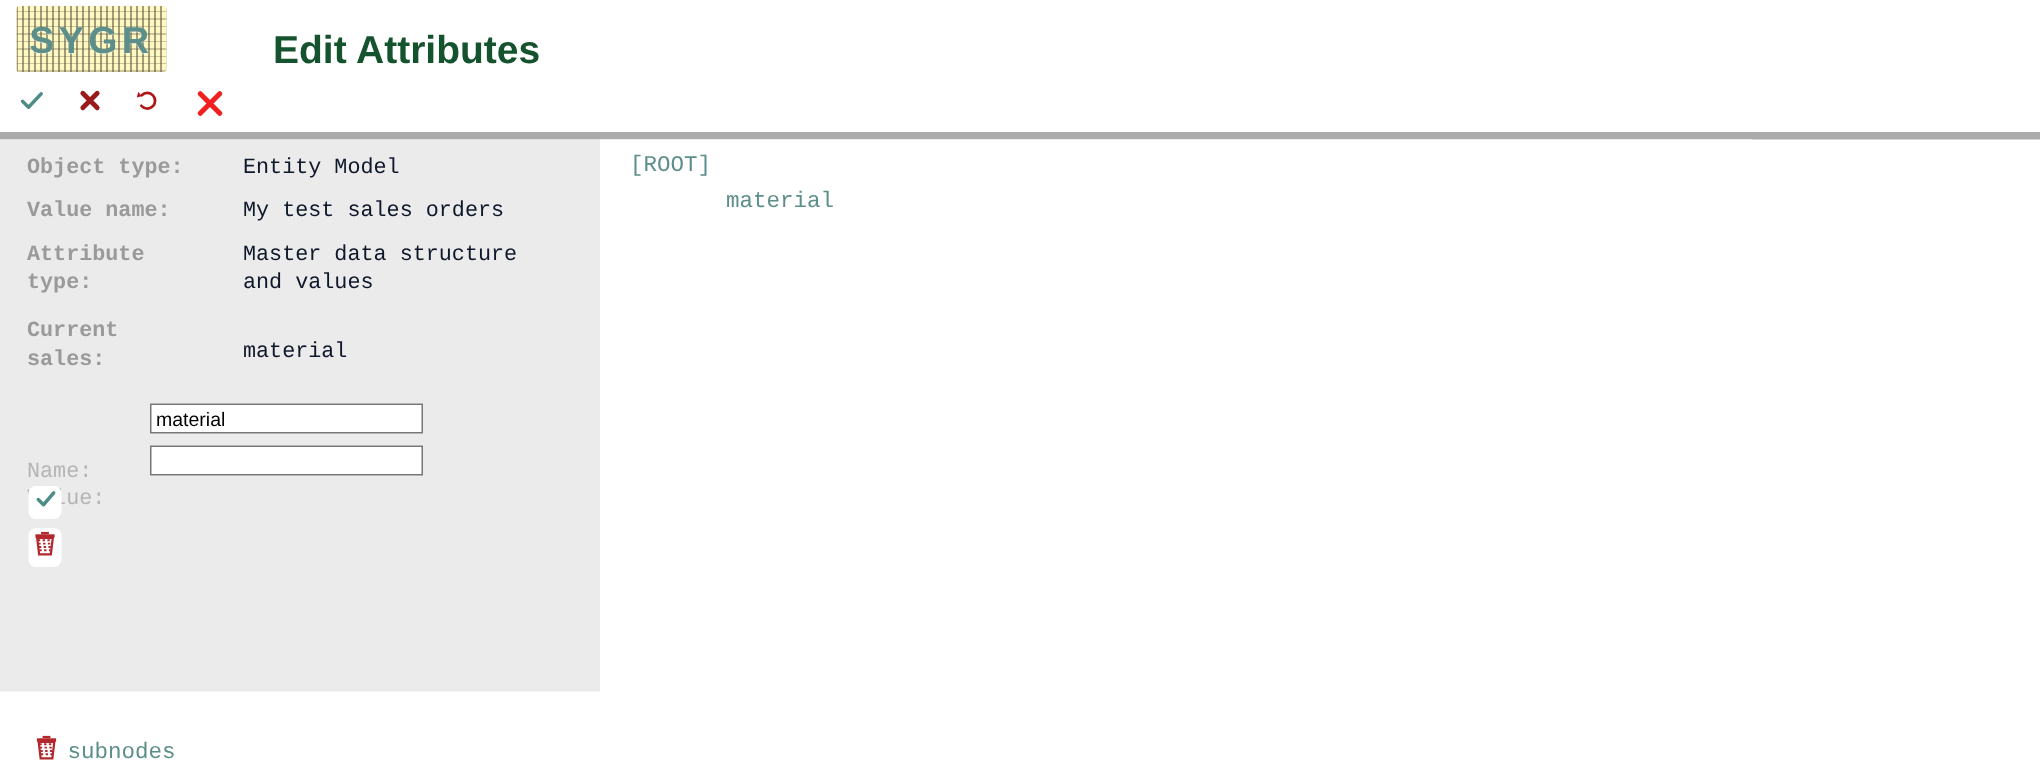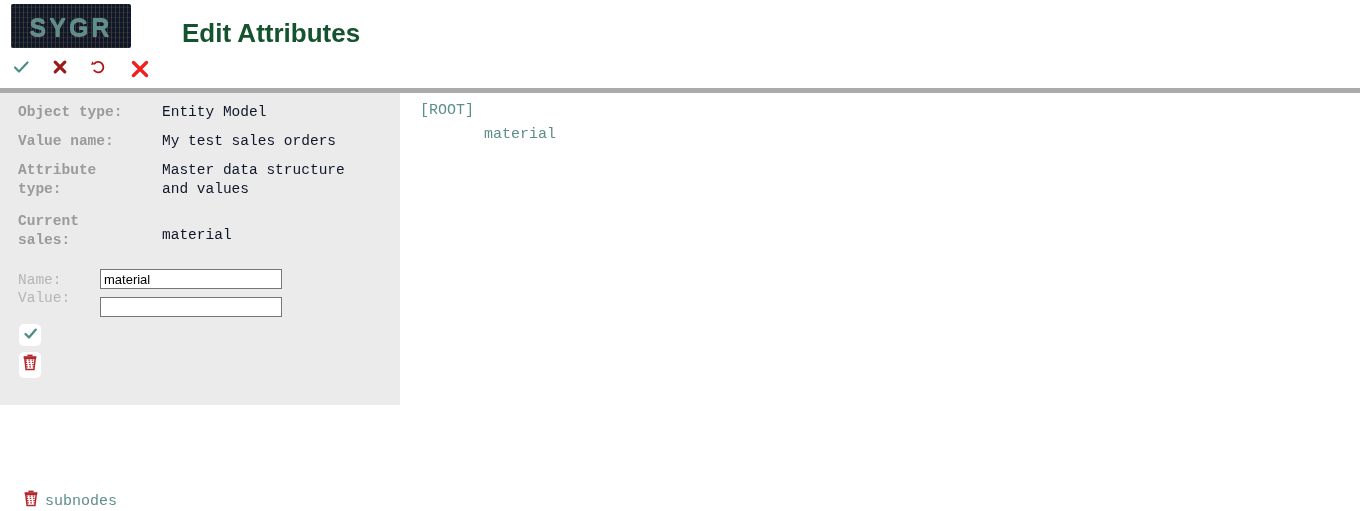--- a/index.html
+++ b/index.html
@@ -21,23 +21,22 @@
     left: 0; top: 0;
     width: 1360px;
     height: 90px;
     background: #ffffff;
   }
   #logo {
     position: absolute;
     left: 11px; top: 4px;
     width: 100px; height: 44px;
     border-radius: 2px;
-    background: #0f172a;
+    background: #fef9c3;
     overflow: hidden;
-    padding-left: 20px;
   }
   #logo .card-holes {
     position: absolute;
     left: 0; right: 0;
     height: 100%;
     background-image:
       repeating-linear-gradient(90deg, rgba(90,80,60,.55) 0 1px, rgba(0,0,0,0) 1px 4px),
       repeating-linear-gradient(0deg, rgba(90,80,60,.30) 0 1px, rgba(0,0,0,0) 1px 5px);
   }
   #logo .logo-text {
@@ -82,21 +81,21 @@
     left: 0; top: 88px;
     width: 1360px; height: 5px;
     background: #aaaaaa;
   }
 
   
   #left-panel {
     position: absolute;
     left: 0; top: 93px;
     width: 400px;
-    height: 312px;
+    height: 368px;
     background: #ebebeb;
   }
   .field-row {
     position: absolute;
     left: 18px;
     width: 370px;
   }
   .field-label {
     position: absolute;
     left: 0; top: 0;
@@ -119,20 +118,21 @@
     white-space: pre-line;
   }
 
   .input-label {
     position: absolute;
     left: 18px;
     font-family: "Liberation Mono", "DejaVu Sans Mono", monospace;
     font-size: 14.5px;
     color: #b5b5b5;
     line-height: 19px;
+    margin-top: 35px;
   }
   .text-input {
     position: absolute;
     left: 100px;
     width: 182px;
     height: 20px;
     box-sizing: border-box;
     border: 1px solid #767676;
     background: #ffffff;
     font-family: "Liberation Sans", sans-serif;

